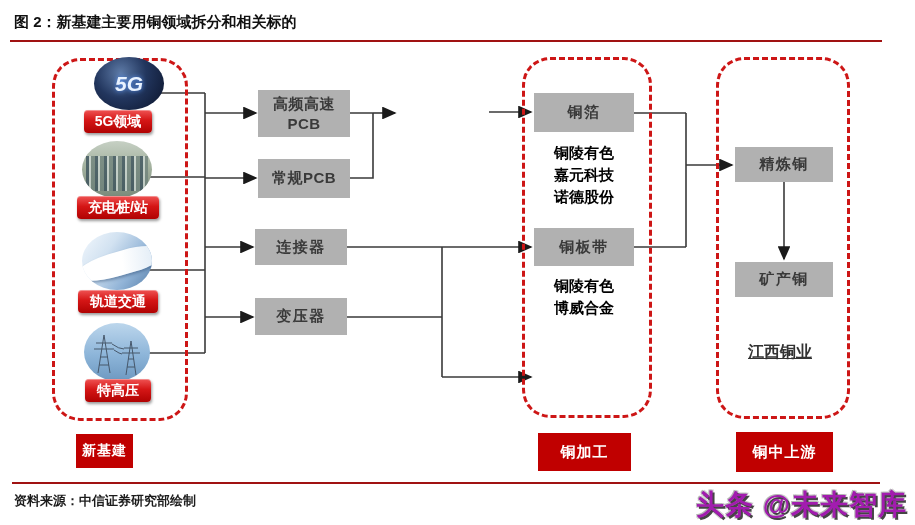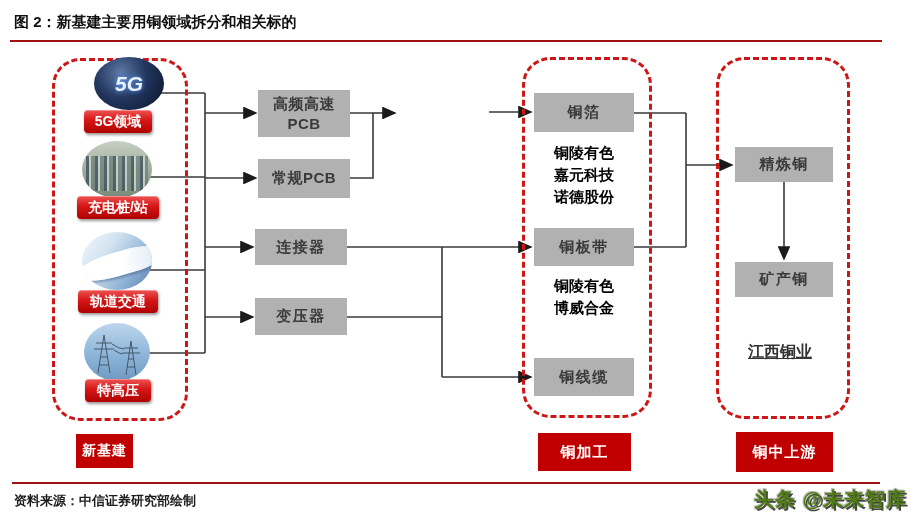--- a/index.html
+++ b/index.html
@@ -6,21 +6,21 @@
   #canvas{
     position:relative;width:915px;height:525px;background:#fff;overflow:hidden;
     font-family:"Liberation Sans","DejaVu Sans",sans-serif;
   }
   
   #fig-title{position:absolute;left:14px;top:13px;font-size:15px;font-weight:bold;color:#111;}
   #title-rule{position:absolute;left:10px;top:40px;width:872px;height:2px;background:#a01212;}
   #footer-rule{position:absolute;left:12px;top:482px;width:868px;height:2px;background:#a01212;}
   #source-note{position:absolute;left:14px;top:492px;font-size:13px;font-weight:bold;color:#1c1c1c;}
   #watermark{
-    position:absolute;right:8px;top:486px;font-size:20px;font-weight:bold;color:#4d7c0f;
+    position:absolute;right:8px;top:486px;font-size:28px;font-weight:bold;color:#a21caf;
     letter-spacing:1px;text-shadow:2px 2px 0 #454545,-1px -1px 0 #b5b5b5,1px -1px 0 #cfcfcf,-1px 1px 0 #cfcfcf;
   }
   
   .dashed-frame{position:absolute;border:3px dashed #cd1616;border-radius:28px;background:transparent;}
   #frame-left{left:52px;top:58px;width:130px;height:357px;}
   #frame-mid{left:522px;top:57px;width:124px;height:355px;}
   #frame-right{left:716px;top:57px;width:128px;height:356px;}
   
   #connectors{position:absolute;left:0;top:0;}
   
@@ -146,21 +146,20 @@
 
   <div id="box-pcb-hf" class="gbox">
     <span>高频高速</span>
     <span>PCB</span>
   </div>
   <div id="box-pcb-std" class="gbox">常规PCB</div>
   <div id="box-connector" class="gbox">连接器</div>
   <div id="box-transformer" class="gbox">变压器</div>
   <div id="box-foil" class="gbox">铜箔</div>
   <div id="box-strip" class="gbox">铜板带</div>
-  <div id="box-cable" class="gbox">铜线缆</div>
   <div id="box-refined" class="gbox">精炼铜</div>
   <div id="box-mined" class="gbox">矿产铜</div>
 
   <div id="companies-foil" class="companies">
     <div>铜陵有色</div>
     <div>嘉元科技</div>
     <div>诺德股份</div>
   </div>
   <div id="companies-strip" class="companies">
     <div>铜陵有色</div>

